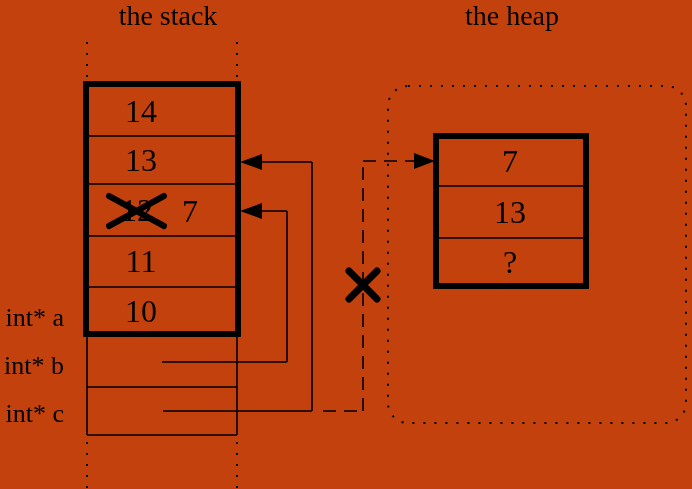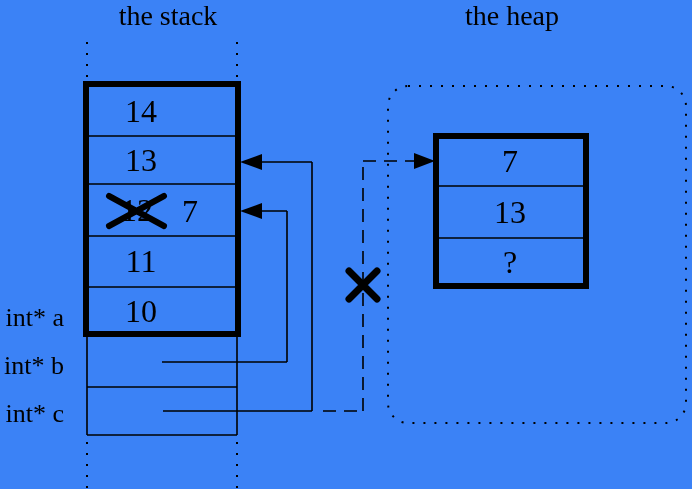--- a/index.html
+++ b/index.html
@@ -1,17 +1,17 @@
 <!DOCTYPE html>
 <html><head>
 <meta charset="utf-8">
 <style>
   html,body{margin:0;padding:0;background:#ffffff;}
   .canvas{
-    position:relative;width:692px;height:489px;background:#3b82f6;
+    position:relative;width:692px;height:489px;background:#c2410c;
     font-family:"Liberation Serif","DejaVu Serif",serif;overflow:hidden;
   }
   svg{display:block;}
   text{fill:#000000;}
   .title{font-size:28px;}
   .num{font-size:32px;}
   .lbl{font-size:26px;}
   .thin{stroke:#000;stroke-width:1.6;fill:none;}
   .thick{stroke:#000;stroke-width:6;fill:none;}
   .dash{stroke:#000;stroke-width:1.6;fill:none;stroke-dasharray:13 8;}

